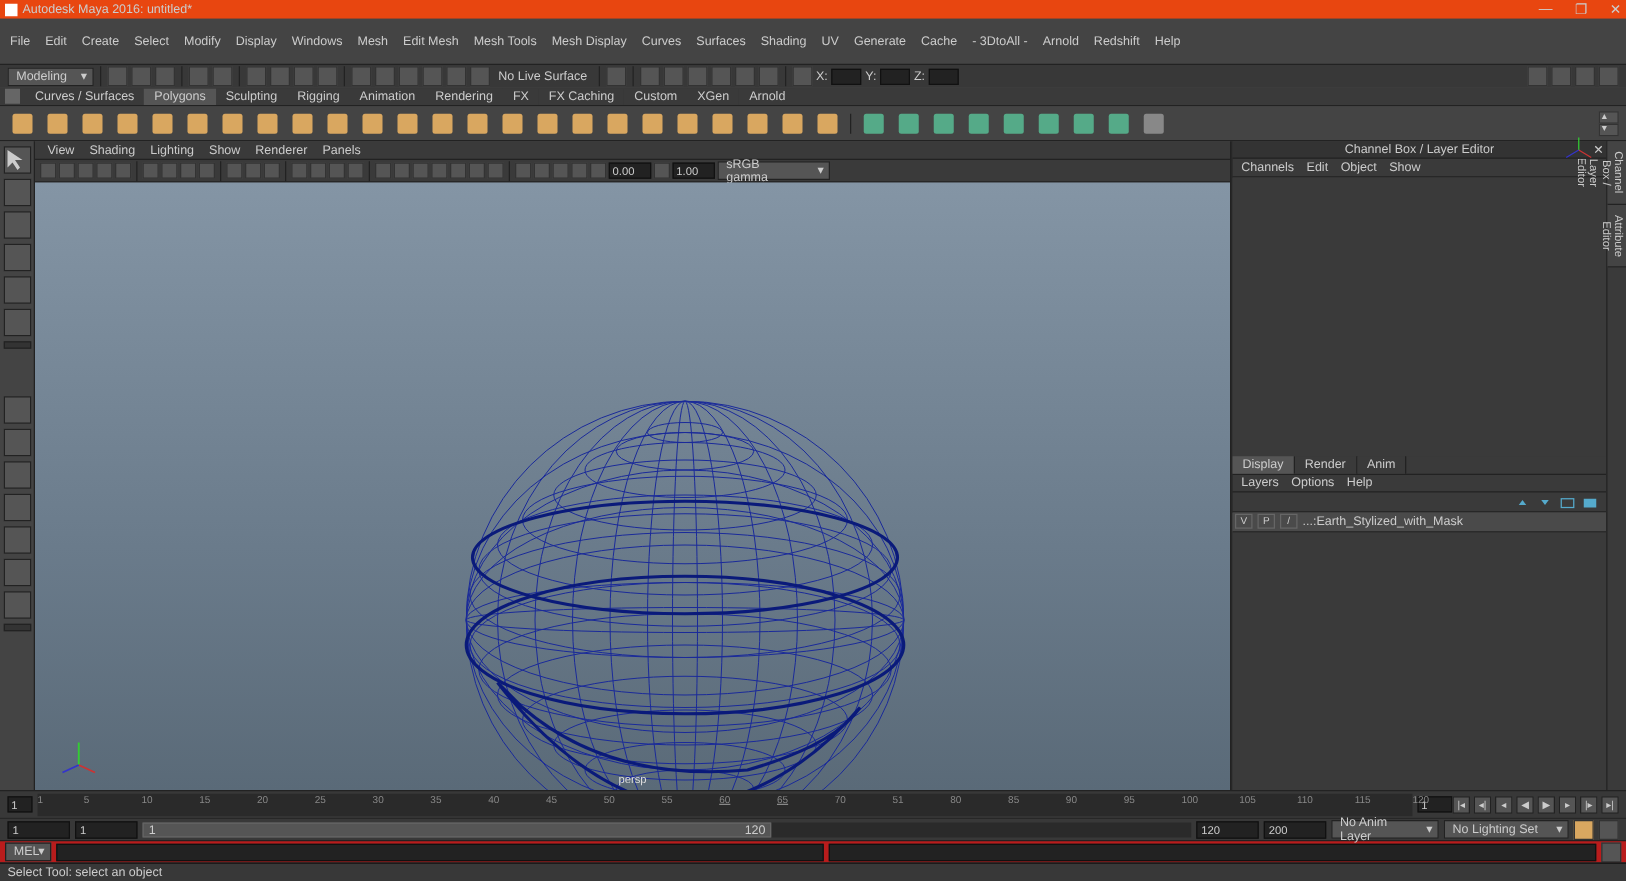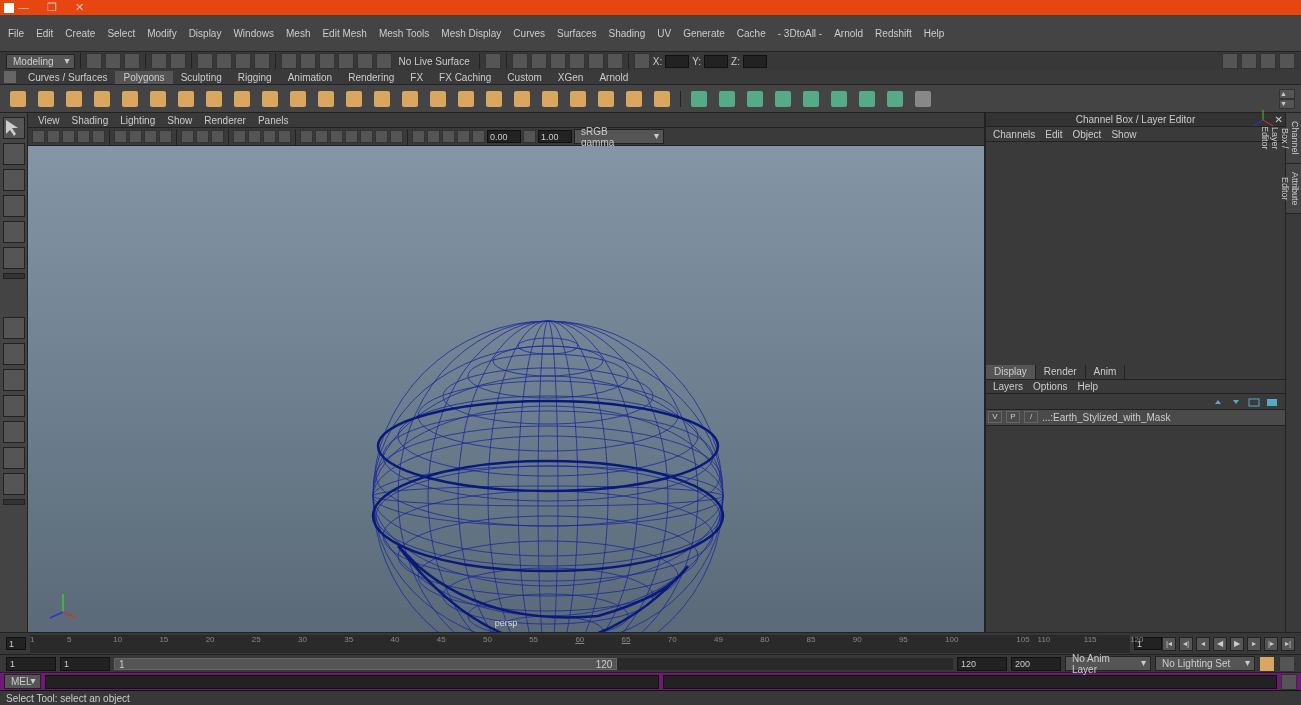--- a/index.html
+++ b/index.html
@@ -59,30 +59,31 @@
 .verttab{flex:0;writing-mode:vertical-rl;padding:8px 1px;font-size:9px;background:#444;border-bottom:1px solid #222;cursor:pointer;text-align:center}
 .timeslider{height:22px;background:#383838;border-top:1px solid #222;display:flex;align-items:center;padding:0 6px;position:relative}
 .ruler{flex:1;height:18px;background:#2a2a2a;position:relative;margin:0 4px}
 .ruler .tick{position:absolute;top:0;font-size:8px;color:#888}
 .playctrls{display:flex;gap:3px}
 .playctrls .pb{width:14px;height:14px;background:#555;border:1px solid #222;cursor:pointer;display:flex;align-items:center;justify-content:center;font-size:8px}
 .rangeslider{height:18px;background:#383838;display:flex;align-items:center;padding:0 6px;gap:4px;border-top:1px solid #222}
 .rangebox{width:50px;height:14px;background:#222;border:1px solid #111;padding:0 3px;font-size:9px}
 .rangetrack{flex:1;height:12px;background:#2a2a2a;position:relative}
 .rangetrack .handle{position:absolute;height:12px;background:#555;border:1px solid #666}
-.cmdline{height:18px;background:#701a75;display:flex;align-items:center;padding:0 4px;border-top:1px solid #222;gap:4px}
+.cmdline{height:18px;background:#b91c1c;display:flex;align-items:center;padding:0 4px;border-top:1px solid #222;gap:4px}
 .cmdbox{flex:1;height:14px;background:#222;border:1px solid #111}
 .helpline{height:15px;background:#383838;padding:0 6px;display:flex;align-items:center;font-size:9px;color:#888;border-top:1px solid #111}
 .righticons{margin-left:auto;display:flex;gap:3px}
 </style>
 </head>
 <body>
 
 <div class="titlebar">
   <div class="appicon"></div>
+  <div class="title">Autodesk Maya 2016: untitled*</div>
   <div class="winctrls">
     <span>—</span>
     <span>❐</span>
     <span>✕</span>
   </div>
 </div>
 
 <div class="menubar" id="mainmenu">
     <span>File</span>
     <span>Edit</span>
@@ -536,27 +537,27 @@
       <div class="tick" style="left: 20.1681%;">25</div>
       <div class="tick" style="left: 24.3697%;">30</div>
       <div class="tick" style="left: 28.5714%;">35</div>
       <div class="tick" style="left: 32.7731%; text-align: right;">40</div>
       <div class="tick" style="left: 36.9748%;">45</div>
       <div class="tick" style="left: 41.1765%;">50</div>
       <div class="tick" style="left: 45.3782%;">55</div>
       <div class="tick" style="left: 49.5798%; text-decoration: underline;">60</div>
       <div class="tick" style="left: 53.7815%; text-decoration: underline;">65</div>
       <div class="tick" style="left: 57.9832%;">70</div>
-      <div class="tick" style="left: 62.1849%;">49</div>
+      <div class="tick" style="left: 62.1849%;">51</div>
       <div class="tick" style="left: 66.3866%;">80</div>
       <div class="tick" style="left: 70.5882%;">85</div>
       <div class="tick" style="left: 74.7899%;">90</div>
       <div class="tick" style="left: 78.9916%;">95</div>
       <div class="tick" style="left: 83.1933%;">100</div>
-      <div class="tick" style="left: 87.395%; margin-left: 25px;">105</div>
+      <div class="tick" style="left: 87.395%;">105</div>
       <div class="tick" style="left: 91.5966%;">110</div>
       <div class="tick" style="left: 95.7983%;">115</div>
       <div class="tick" style="left: 100%;">120</div>
     </div>
   <input class="numbox" style="width: 28px;" value="1">
   <div class="playctrls">
     <div class="pb">|◂</div>
     <div class="pb">◂|</div>
     <div class="pb">◂</div>
     <div class="pb">◀</div>

